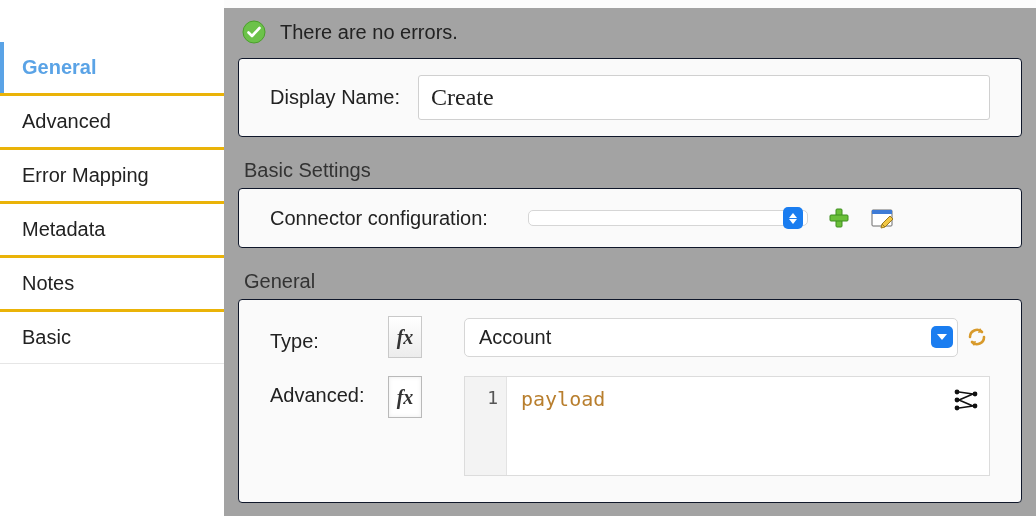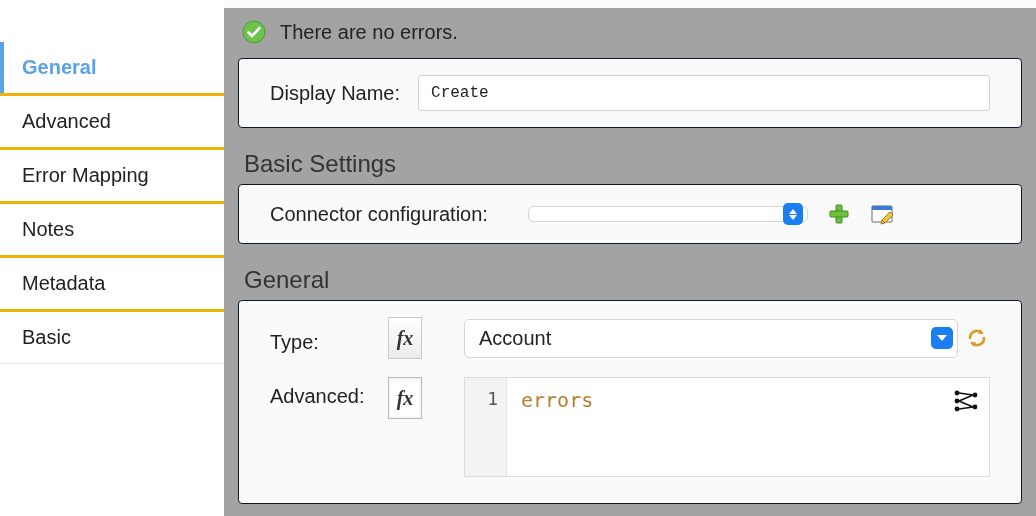--- a/index.html
+++ b/index.html
@@ -20,23 +20,23 @@
   .status-row { display:flex; align-items:center; gap:14px; padding:6px 4px 14px 4px; }
   .status-icon { width:24px; height:24px; border-radius:50%; display:flex; align-items:center; justify-content:center; }
   .status-icon svg { display:block; }
   .status-text { font-size:20px; }
   
   .panel { border:1px solid #0f172a; border-radius:4px; padding:16px 31px; background:#fafafa; }
   
   .row { display:flex; align-items:center; gap:18px; }
   .label { font-size:20px; white-space:nowrap; }
   
-  .text-input { flex:1; border:1px solid #d0d0d0; border-radius:3px; background:#fff; padding:8px 12px; font-size:16px; font-family:Liberation Mono, monospace; color:#222; }
+  .text-input { flex:1; border:1px solid #d0d0d0; border-radius:3px; background:#fff; padding:8px 12px; font-size:24px; font-family:Liberation Serif, serif; color:#222; }
   
-  .section-label { font-size:24px; margin:22px 6px 6px 6px; color:#333; }
+  .section-label { font-size:20px; margin:22px 6px 6px 6px; color:#333; }
   .select { position:relative; border:1px solid #d6d6d6; border-radius:5px; background:#fff; padding:7px 42px 7px 14px; font-size:20px; min-width:280px; cursor:pointer; }
   .select .stepper { position:absolute; right:4px; top:50%; transform:translateY(-50%); width:20px; height:22px; border-radius:5px; background:#1a7df0; display:flex; flex-direction:column; align-items:center; justify-content:center; gap:1px; }
   .stepper .tri { width:0;height:0;border-left:4px solid transparent;border-right:4px solid transparent; }
   .stepper .up { border-bottom:5px solid #fff; }
   .stepper .dn { border-top:5px solid #fff; }
   
   
   .dd-btn { position:absolute; right:4px; top:50%; transform:translateY(-50%); width:22px; height:22px; border-radius:5px; background:#1a7df0; display:flex; align-items:center; justify-content:center; }
   .dd-btn .chev { width:0;height:0;border-left:5px solid transparent;border-right:5px solid transparent;border-top:6px solid #fff; }
   
@@ -63,22 +63,22 @@
 </style>
 </head>
 <body>
 
 <div class="app">
 
   <div class="sidebar">
     <div class="tab active"><span>General</span></div>
     <div class="tab"><span>Advanced</span></div>
     <div class="tab"><span>Error Mapping</span></div>
+    <div class="tab"><span>Metadata</span></div>
     <div class="tab"><span>Notes</span></div>
-    <div class="tab"><span>Metadata</span></div>
     <div class="tab last"><span>Basic</span></div>
   </div>
 
   <div class="main">
 
     <div class="status-row">
       <span class="status-icon">
         <svg width="24" height="24" viewBox="0 0 24 24">
           <circle cx="12" cy="12" r="11" fill="#6cc24a" stroke="#4ba02c" stroke-width="1"></circle>
           <path d="M6.5 12.5 L10 16 L17.5 8" stroke="#fff" stroke-width="2.6" fill="none" stroke-linecap="round" stroke-linejoin="round"></path>
@@ -150,21 +150,21 @@
       <div class="row records-row">
         <span class="gcol-label">Advanced:</span>
         <div class="gcol-mid">
           <div class="fx-btn pressed">fx</div>
         </div>
         <div class="gcol-val">
           <div class="editor-wrap">
             <div class="gutter">
               <div>1</div>
             </div>
-            <div class="code">errors</div>
+            <div class="code">payload</div>
             <span class="map-btn">
               <svg width="26" height="26" viewBox="0 0 26 26">
                 <circle cx="4" cy="5" r="2.4" fill="#111"></circle>
                 <circle cx="4" cy="13" r="2.4" fill="#111"></circle>
                 <circle cx="4" cy="21" r="2.4" fill="#111"></circle>
                 <circle cx="22" cy="7" r="2.4" fill="#111"></circle>
                 <circle cx="22" cy="19" r="2.4" fill="#111"></circle>
                 <path d="M6 5 L20 7 M6 13 L20 7 M6 13 L20 19 M6 21 L20 19" stroke="#111" stroke-width="1.6" fill="none"></path>
               </svg>
             </span>

